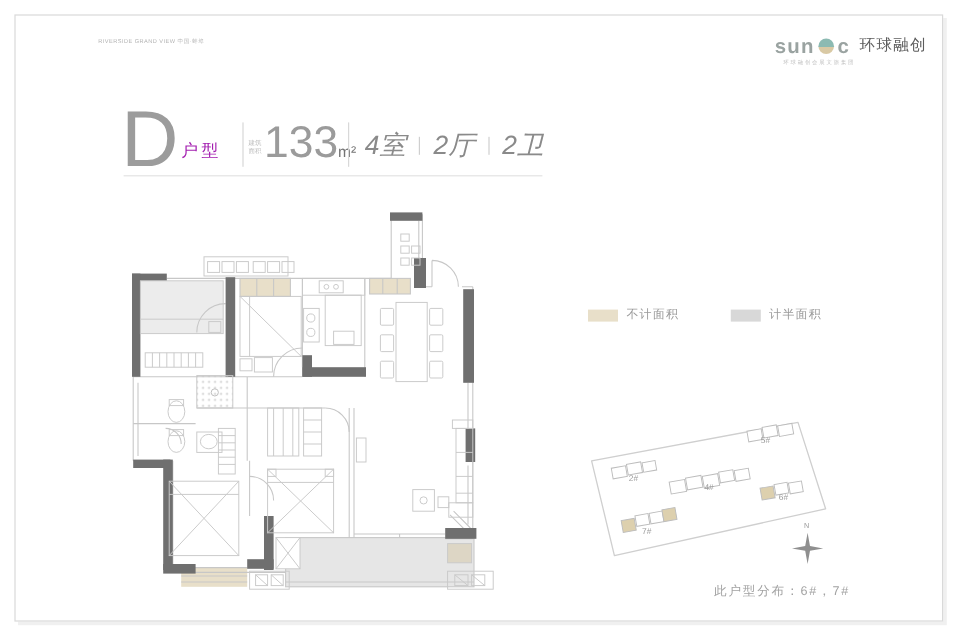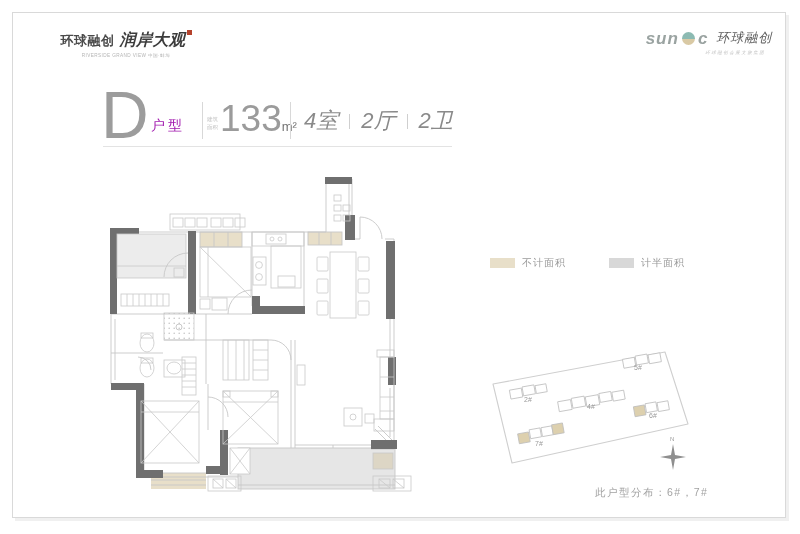--- a/index.html
+++ b/index.html
@@ -10,21 +10,21 @@
     border:1px solid #d9d9d9;box-shadow:3px 3px 0 rgba(0,0,0,.06);}
   
   .logo-left{left:46px;top:30px;width:160px;text-align:center;color:#4a4a4a;}
   .logo-left .l1{font-size:13px;letter-spacing:.5px;white-space:nowrap;}
   .logo-left .brand{font-weight:bold;}
   .logo-left .proj{font-family:"Liberation Serif","DejaVu Serif",serif;font-style:italic;
     font-weight:bold;font-size:16px;color:#3c3c3c;margin-left:5px;}
   .seal{display:inline-block;width:5px;height:5px;background:#b5422c;vertical-align:top;margin-left:1px;}
   .logo-left .l2{font-size:6px;color:#b4b4b4;letter-spacing:.5px;white-space:nowrap;
     transform:scale(.78);transform-origin:center top;margin-top:1px;}
-  .logo-right{left:634px;top:29px;width:150px;text-align:right;font-style:italic;}
+  .logo-right{left:634px;top:29px;width:150px;text-align:left;}
   .logo-right .l1{display:flex;align-items:center;justify-content:center;gap:2px;}
   .sunword{font-size:17px;font-weight:bold;color:#9aa3a1;letter-spacing:1px;line-height:1;}
   .globe{display:inline-block;width:13px;height:13px;border-radius:50%;
     background:linear-gradient(#8cbab2 54%,#d9c9a4 54%);margin:0 1px;}
   .logo-right .cn{font-size:13px;color:#5c5c5c;margin-left:6px;letter-spacing:1px;}
   .logo-right .l2{font-size:6px;color:#c3c3c3;letter-spacing:2px;white-space:nowrap;
     transform:scale(.75);transform-origin:center top;margin-top:2px;}
   
   .t-letter{left:101px;top:82px;font-size:66px;line-height:1;color:#9c9c9c;font-weight:400;}
   .t-type{left:151px;top:117px;font-size:14px;color:#a21caf;letter-spacing:3px;}
@@ -48,21 +48,20 @@
   .bl{font-size:7px;color:#9a9a9a;line-height:1;}
   .caption{left:595px;top:486px;font-size:10.5px;color:#a2a2a2;letter-spacing:1.5px;}
   svg{position:absolute;}
 </style>
 </head>
 <body>
 
 <div class="abs card"></div>
 
 <div class="abs logo-left">
-  <div class="l1"><span class="brand">环球融创</span><span class="proj">润岸大观</span><span class="seal"></span></div>
   <div class="l2">RIVERSIDE GRAND VIEW 中国·蚌埠</div>
 </div>
 
 <div class="abs logo-right">
   <div class="l1">
     <span class="sunword">sun</span>
       <span class="globe"></span>
       <span class="sunword">c</span>
     <span class="cn">环球融创</span>
   </div>

